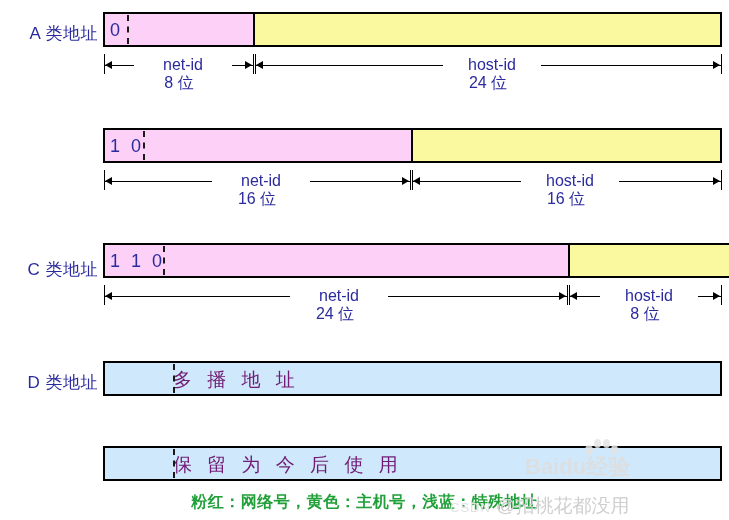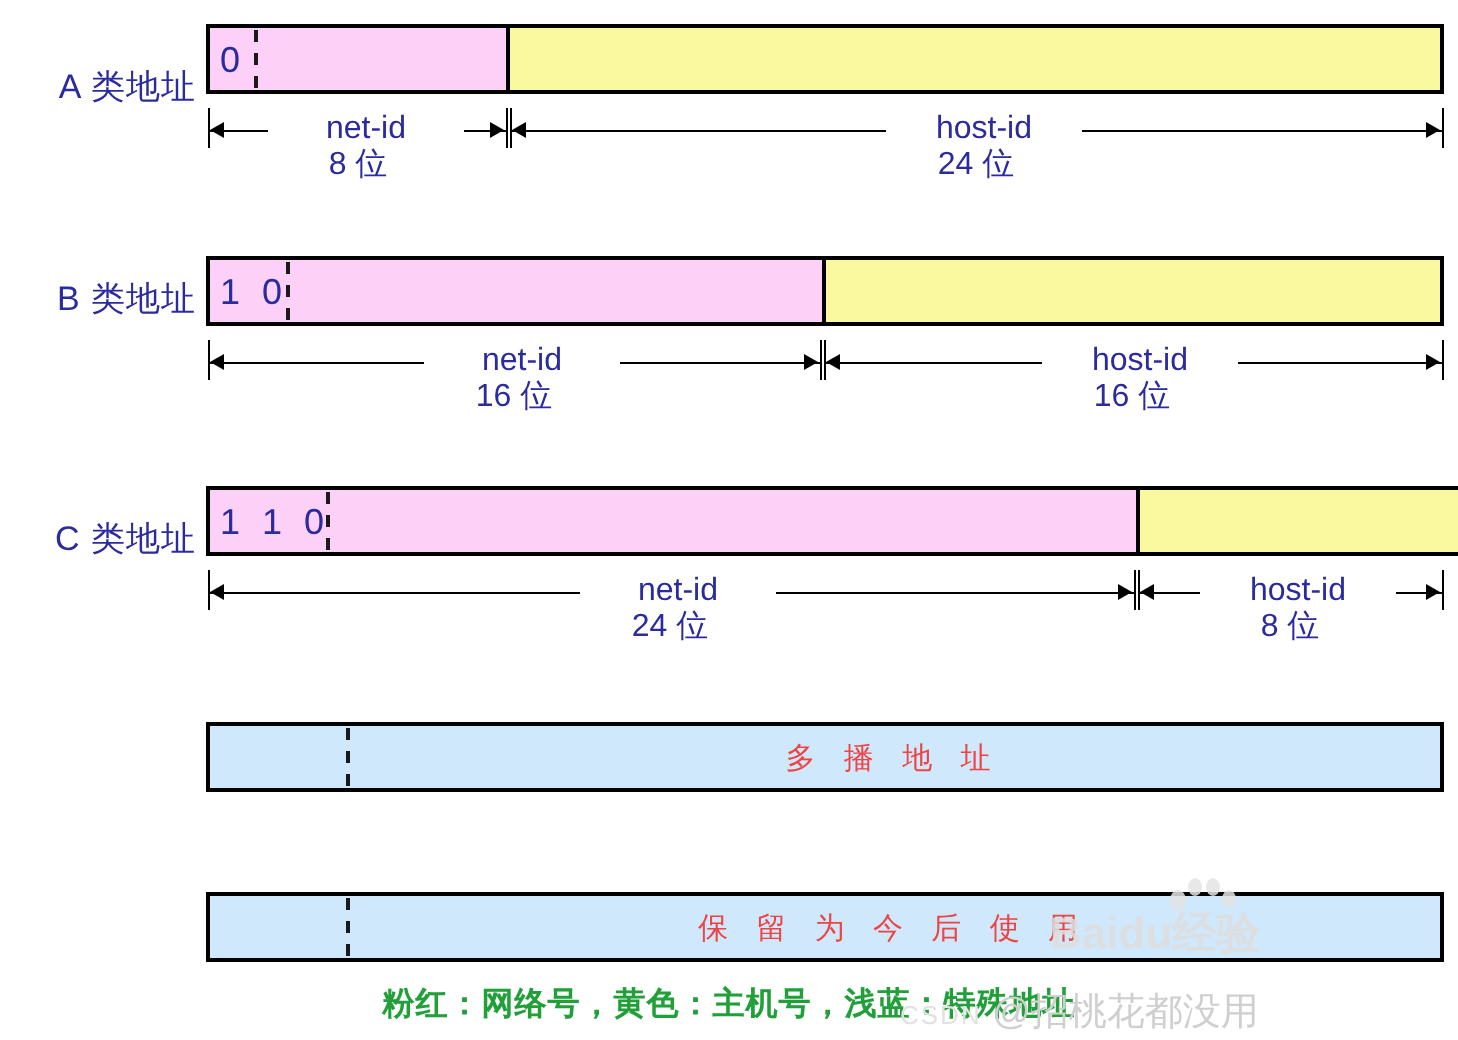--- a/index.html
+++ b/index.html
@@ -55,24 +55,23 @@
   .dash{
     position:absolute;
     top:1px;bottom:1px;
     width:0;
     border-left:2px dashed #1a1a1a;
     z-index:5;
   }
   .bar-text{
     position:absolute;
     top:0;height:35px;line-height:34px;
-    color:#ef4444;
-    font-size:15px;
+    color:#701a75;
+    font-size:19px;
     letter-spacing:5px;
-    text-align:center;
     z-index:3;
   }
 
   
   .dimgroup{position:absolute;}
   .tick{
     position:absolute;
     width:0;
     border-left:1px solid #000;
   }
@@ -159,21 +158,21 @@
     color:#e2e2e2;
     font-size:13px;
     letter-spacing:1px;
   }
 </style>
 </head>
 <body>
 
 <div class="stage">
 
-  <div class="row-label" style="top:22px;margin-top:10px;">A 类地址</div>
+  <div class="row-label" style="top:22px;">A 类地址</div>
   <div class="bar" style="left:103px;top:12px;width:619px;">
     <div class="seg pink divider-right" style="left:0;width:150px;"></div>
     <div class="seg yellow" style="left:150px;right:0;"></div>
     <div class="prefix" style="left:0;">0</div>
     <div class="dash" style="left:22px;"></div>
   </div>
 
   <div class="dimgroup" style="left:0;top:47px;">
     <div class="tick" style="left:104px;top:7px;height:20px;"></div>
     <div class="tick" style="left:253px;top:7px;height:20px;"></div>
@@ -187,21 +186,20 @@
   <div class="dimgroup" style="left:0;top:47px;">
     <div class="tick" style="left:255px;top:7px;height:20px;"></div>
     <div class="tick" style="left:721px;top:7px;height:20px;"></div>
     <div class="axis" style="left:255px;top:18px;width:466px;"></div>
     <div class="arrow left" style="left:256px;top:14px;"></div>
     <div class="arrow right" style="left:713px;top:14px;"></div>
     <div class="dim-name" style="left:443px;top:11px;width:90px;">host-id</div>
     <div class="dim-bits" style="left:443px;top:28px;width:90px;">24 位</div>
   </div>
 
-  <div class="row-label" style="top:138px;">B 类地址</div>
   <div class="bar" style="left:103px;top:128px;width:619px;">
     <div class="seg pink divider-right" style="left:0;width:308px;"></div>
     <div class="seg yellow" style="left:308px;right:0;"></div>
     <div class="prefix" style="left:0;">1 0</div>
     <div class="dash" style="left:38px;"></div>
   </div>
 
   <div class="dimgroup" style="left:0;top:163px;">
     <div class="tick" style="left:104px;top:7px;height:20px;"></div>
     <div class="tick" style="left:410px;top:7px;height:20px;"></div>
@@ -243,20 +241,21 @@
   <div class="dimgroup" style="left:0;top:278px;">
     <div class="tick" style="left:569px;top:7px;height:20px;"></div>
     <div class="tick" style="left:721px;top:7px;height:20px;"></div>
     <div class="axis" style="left:569px;top:18px;width:152px;"></div>
     <div class="arrow left" style="left:570px;top:14px;"></div>
     <div class="arrow right" style="left:713px;top:14px;"></div>
     <div class="dim-name" style="left:600px;top:11px;width:90px;">host-id</div>
     <div class="dim-bits" style="left:600px;top:28px;width:90px;">8 位</div>
   </div>
 
+  <div class="row-label" style="top:371px;">D 类地址</div>
   <div class="bar" style="left:103px;top:361px;width:619px;">
     <div class="seg blue" style="left:0;right:0;"></div>
     <div class="dash" style="left:68px;"></div>
     <div class="bar-text" style="left:68px;right:0;">多 播 地 址</div>
   </div>
 
   <div class="bar" style="left:103px;top:446px;width:619px;">
     <div class="seg blue" style="left:0;right:0;"></div>
     <div class="dash" style="left:68px;"></div>
     <div class="bar-text" style="left:68px;right:0;">保 留 为 今 后 使 用</div>

